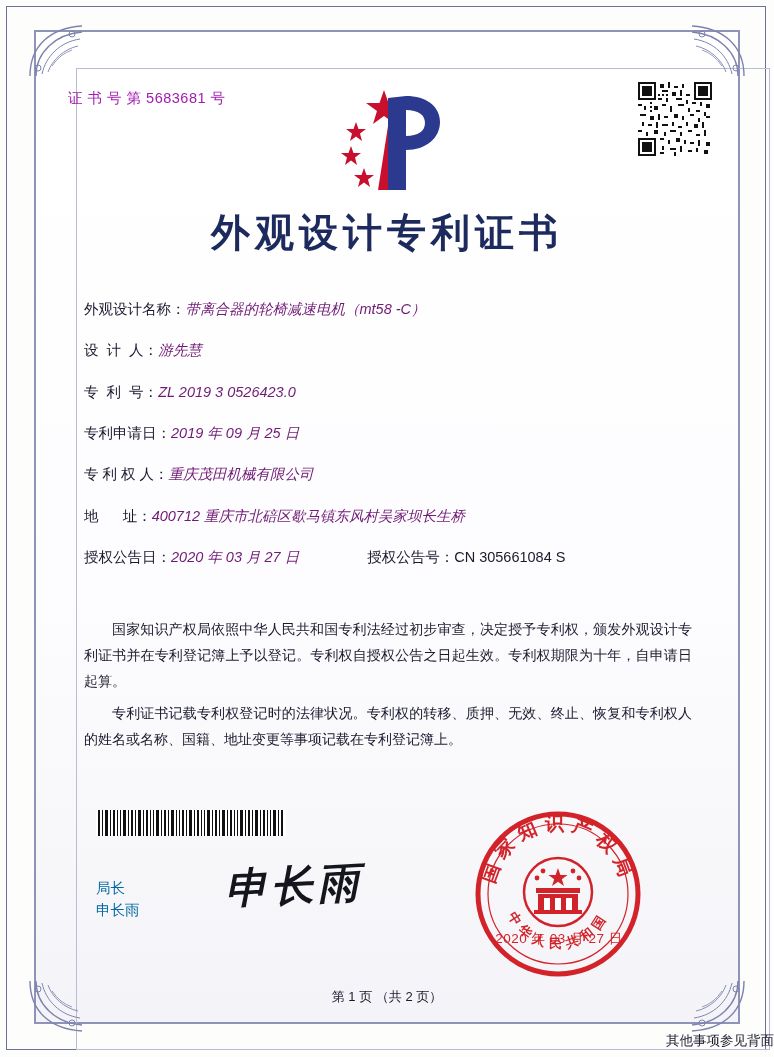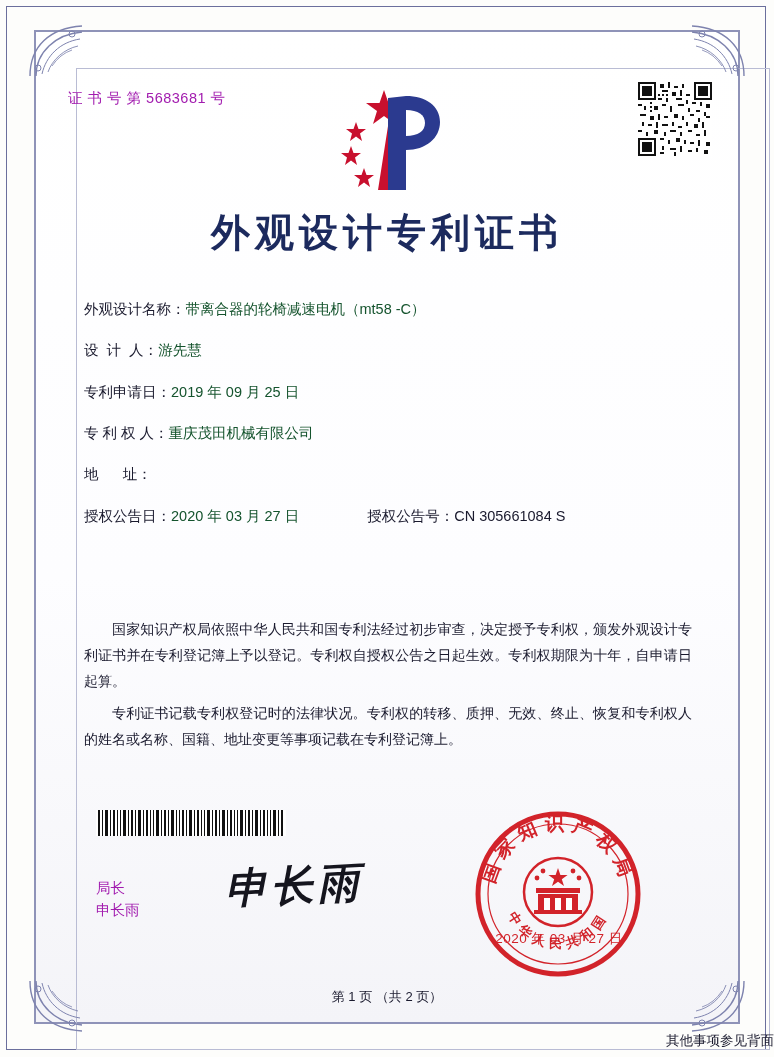--- a/index.html
+++ b/index.html
@@ -111,21 +111,22 @@
     line-height: 1.3;
   }
   .flabel {
     flex: 0 0 auto;
     white-space: pre;
     color: #1a1a2e;
   }
   .fvalue {
     flex: 1 1 auto;
     white-space: pre;
-    color: #14532d;
+    color: #701a75;
+    font-style: italic;
   }
   .frow.split .fvalue { flex: 0 0 auto; }
   .frow.split .flabel2 {
     margin-left: 68px;
     white-space: pre;
   }
   .frow.split .fvalue2 {
     white-space: pre;
   }
 
@@ -149,21 +150,21 @@
     left: 96px; top: 810px;
     width: 190px; height: 26px;
   }
 
   
   .sig-label {
     position: absolute;
     left: 96px; top: 877px;
     font-size: 14.5px;
     line-height: 22px;
-    color: #a21caf;
+    color: #0369a1;
   }
   .sig-hand {
     position: absolute;
     left: 225px; top: 858px;
     font-family: "DejaVu Serif", serif;
     font-size: 42px;
     font-style: italic;
     font-weight: bold;
     color: #15151e;
     letter-spacing: 4px;
@@ -387,29 +388,34 @@
   <div class="fields">
     <div class="frow">
       <span class="flabel">外观设计名称：</span>
       <span class="fvalue">带离合器的轮椅减速电机（mt58 -C）</span>
     </div>
     <div class="frow">
       <span class="flabel">设  计  人：</span>
       <span class="fvalue">游先慧</span>
     </div>
     <div class="frow">
+      <span class="flabel">专  利  号：</span>
+      <span class="fvalue">ZL 2019 3 0526423.0</span>
+    </div>
+    <div class="frow">
       <span class="flabel">专利申请日：</span>
       <span class="fvalue">2019 年 09 月 25 日</span>
     </div>
     <div class="frow">
       <span class="flabel">专 利 权 人：</span>
       <span class="fvalue">重庆茂田机械有限公司</span>
     </div>
     <div class="frow">
       <span class="flabel">地      址：</span>
+      <span class="fvalue">400712 重庆市北碚区歇马镇东风村吴家坝长生桥</span>
     </div>
     <div class="frow split">
       <span class="flabel">授权公告日：</span>
       <span class="fvalue">2020 年 03 月 27 日</span>
       <span class="flabel2">授权公告号：</span>
       <span class="fvalue2">CN 305661084 S</span>
     </div>
   </div>
 
   <div class="para para1">国家知识产权局依照中华人民共和国专利法经过初步审查，决定授予专利权，颁发外观设计专利证书并在专利登记簿上予以登记。专利权自授权公告之日起生效。专利权期限为十年，自申请日起算。</div>

